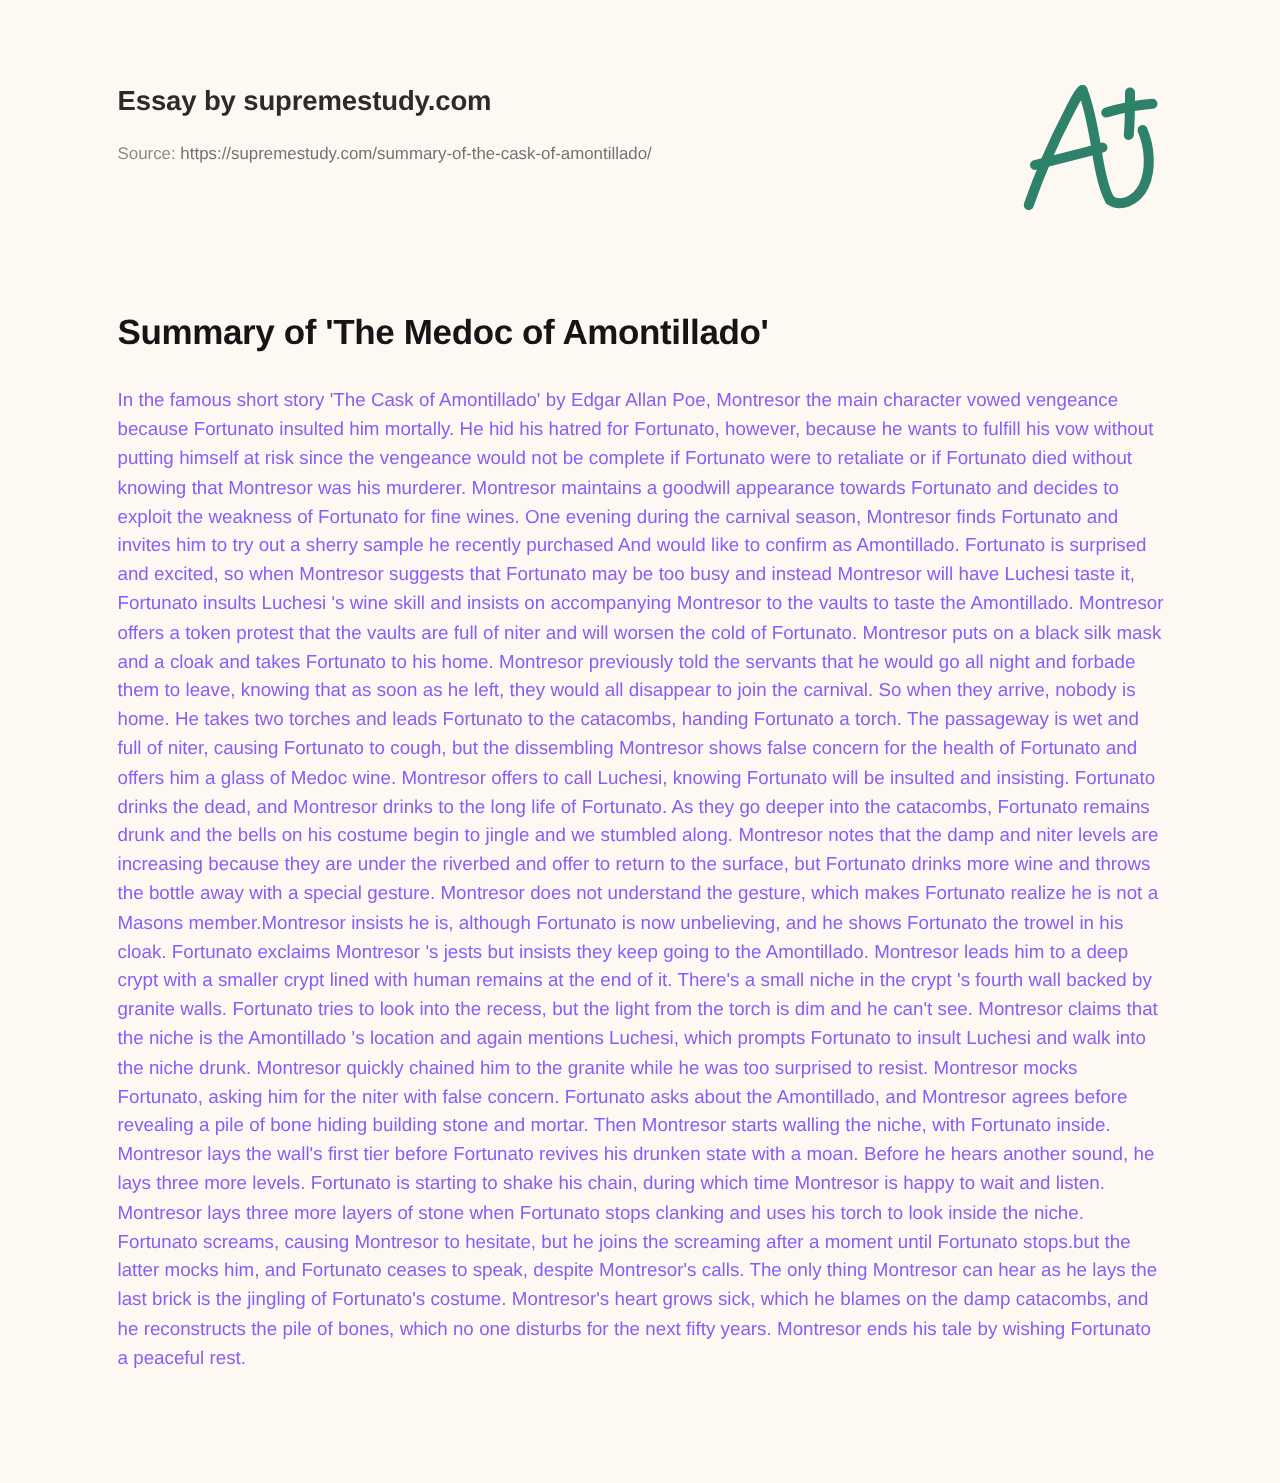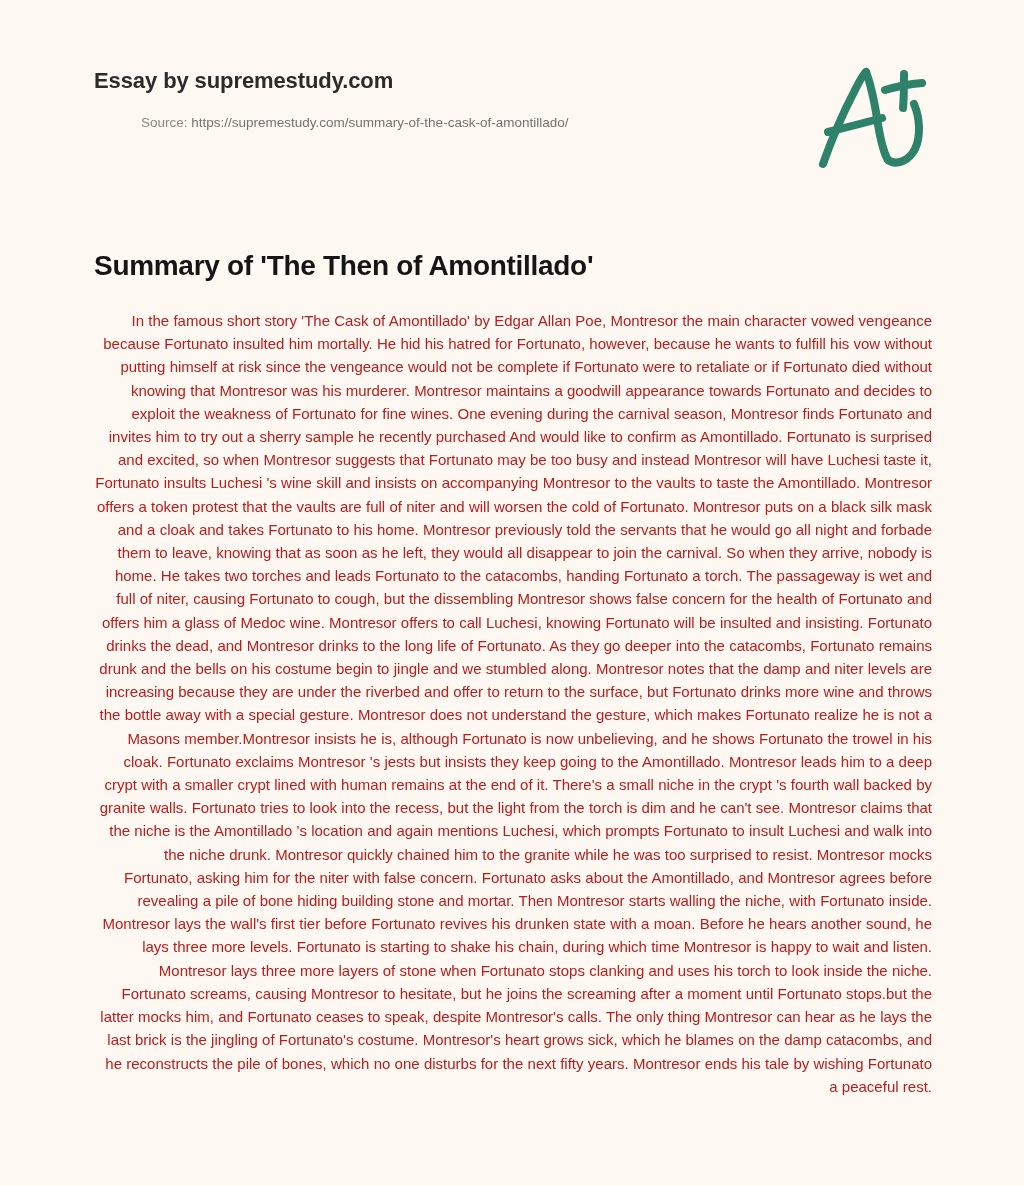--- a/index.html
+++ b/index.html
@@ -50,21 +50,20 @@
 
   .source-line {
     margin-top: 20px;
     font-size: 13.5px;
     line-height: 1.3;
     white-space: nowrap;
   }
 
   .source-label {
     color: #8b8b86;
-    margin-left: 47px;
   }
 
   .source-link {
     color: #737373;
     text-decoration: none;
   }
 
   
   .logo {
     position: absolute;
@@ -94,22 +93,22 @@
     color: #151515;
     letter-spacing: -0.3px;
     line-height: 1.25;
   }
 
   .article-body {
     margin: 0;
     margin-top: 26px;
     font-size: 15px;
     line-height: 23.2px;
-    color: #b91c1c;
-    text-align: right;
+    color: #8b5cf6;
+    text-align: left;
     word-spacing: 0.1px;
   }
 </style>
 </head>
 <body>
 
 <div class="page">
 
   <div class="header">
 
@@ -135,17 +134,17 @@
 
         <path d="M98 14 C98 26 98 38 97 48" stroke-width="8"></path>
 
         <path d="M79 30 C89 27 104 24 116 23" stroke-width="8"></path>
       </svg>
     </div>
 
   </div>
 
   <div class="article">
-    <h1 class="article-title">Summary of 'The Then of Amontillado'</h1>
+    <h1 class="article-title">Summary of 'The Medoc of Amontillado'</h1>
     <p class="article-body">In the famous short story 'The Cask of Amontillado' by Edgar Allan Poe, Montresor the main character vowed vengeance because Fortunato insulted him mortally. He hid his hatred for Fortunato, however, because he wants to fulfill his vow without putting himself at risk since the vengeance would not be complete if Fortunato were to retaliate or if Fortunato died without knowing that Montresor was his murderer. Montresor maintains a goodwill appearance towards Fortunato and decides to exploit the weakness of Fortunato for fine wines. One evening during the carnival season, Montresor finds Fortunato and invites him to try out a sherry sample he recently purchased And would like to confirm as Amontillado. Fortunato is surprised and excited, so when Montresor suggests that Fortunato may be too busy and instead Montresor will have Luchesi taste it, Fortunato insults Luchesi 's wine skill and insists on accompanying Montresor to the vaults to taste the Amontillado. Montresor offers a token protest that the vaults are full of niter and will worsen the cold of Fortunato. Montresor puts on a black silk mask and a cloak and takes Fortunato to his home. Montresor previously told the servants that he would go all night and forbade them to leave, knowing that as soon as he left, they would all disappear to join the carnival. So when they arrive, nobody is home. He takes two torches and leads Fortunato to the catacombs, handing Fortunato a torch. The passageway is wet and full of niter, causing Fortunato to cough, but the dissembling Montresor shows false concern for the health of Fortunato and offers him a glass of Medoc wine. Montresor offers to call Luchesi, knowing Fortunato will be insulted and insisting. Fortunato drinks the dead, and Montresor drinks to the long life of Fortunato. As they go deeper into the catacombs, Fortunato remains drunk and the bells on his costume begin to jingle and we stumbled along. Montresor notes that the damp and niter levels are increasing because they are under the riverbed and offer to return to the surface, but Fortunato drinks more wine and throws the bottle away with a special gesture. Montresor does not understand the gesture, which makes Fortunato realize he is not a Masons member.Montresor insists he is, although Fortunato is now unbelieving, and he shows Fortunato the trowel in his cloak. Fortunato exclaims Montresor 's jests but insists they keep going to the Amontillado. Montresor leads him to a deep crypt with a smaller crypt lined with human remains at the end of it. There's a small niche in the crypt 's fourth wall backed by granite walls. Fortunato tries to look into the recess, but the light from the torch is dim and he can't see. Montresor claims that the niche is the Amontillado 's location and again mentions Luchesi, which prompts Fortunato to insult Luchesi and walk into the niche drunk. Montresor quickly chained him to the granite while he was too surprised to resist. Montresor mocks Fortunato, asking him for the niter with false concern. Fortunato asks about the Amontillado, and Montresor agrees before revealing a pile of bone hiding building stone and mortar. Then Montresor starts walling the niche, with Fortunato inside. Montresor lays the wall's first tier before Fortunato revives his drunken state with a moan. Before he hears another sound, he lays three more levels. Fortunato is starting to shake his chain, during which time Montresor is happy to wait and listen. Montresor lays three more layers of stone when Fortunato stops clanking and uses his torch to look inside the niche. Fortunato screams, causing Montresor to hesitate, but he joins the screaming after a moment until Fortunato stops.but the latter mocks him, and Fortunato ceases to speak, despite Montresor's calls. The only thing Montresor can hear as he lays the last brick is the jingling of Fortunato's costume. Montresor's heart grows sick, which he blames on the damp catacombs, and he reconstructs the pile of bones, which no one disturbs for the next fifty years. Montresor ends his tale by wishing Fortunato a peaceful rest.</p>
   </div>
 
 </div>
 
 </body></html>

